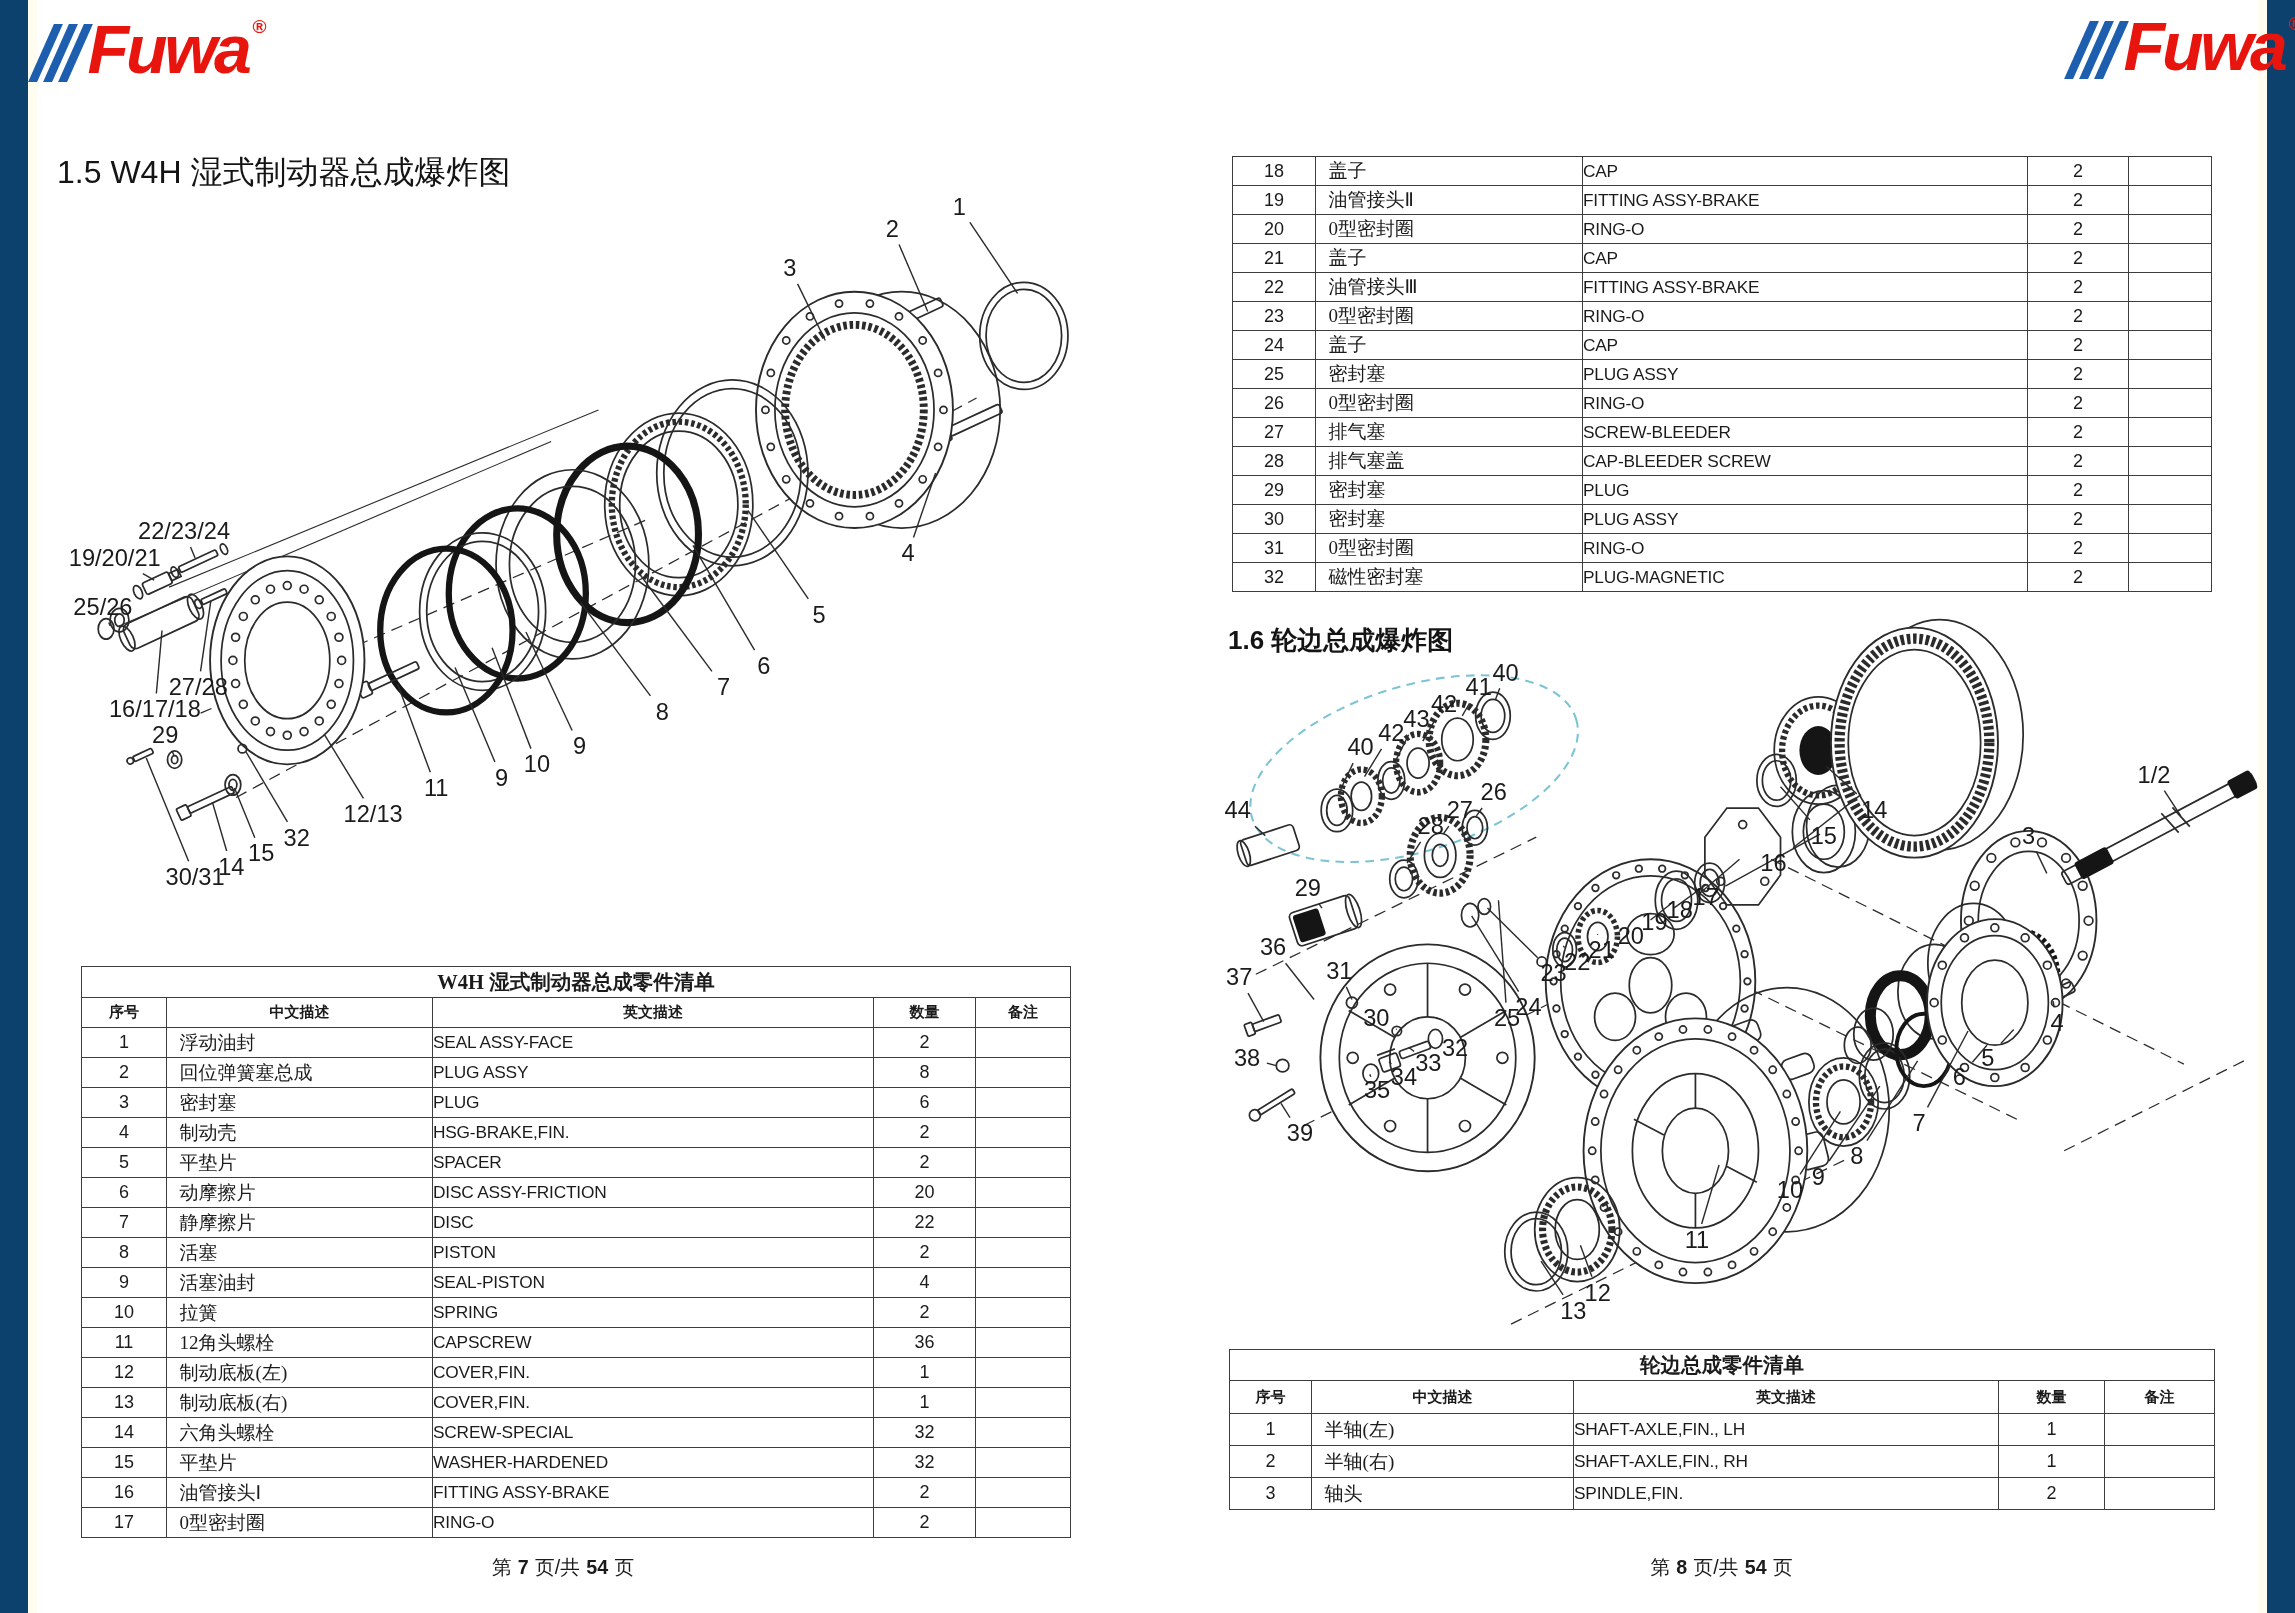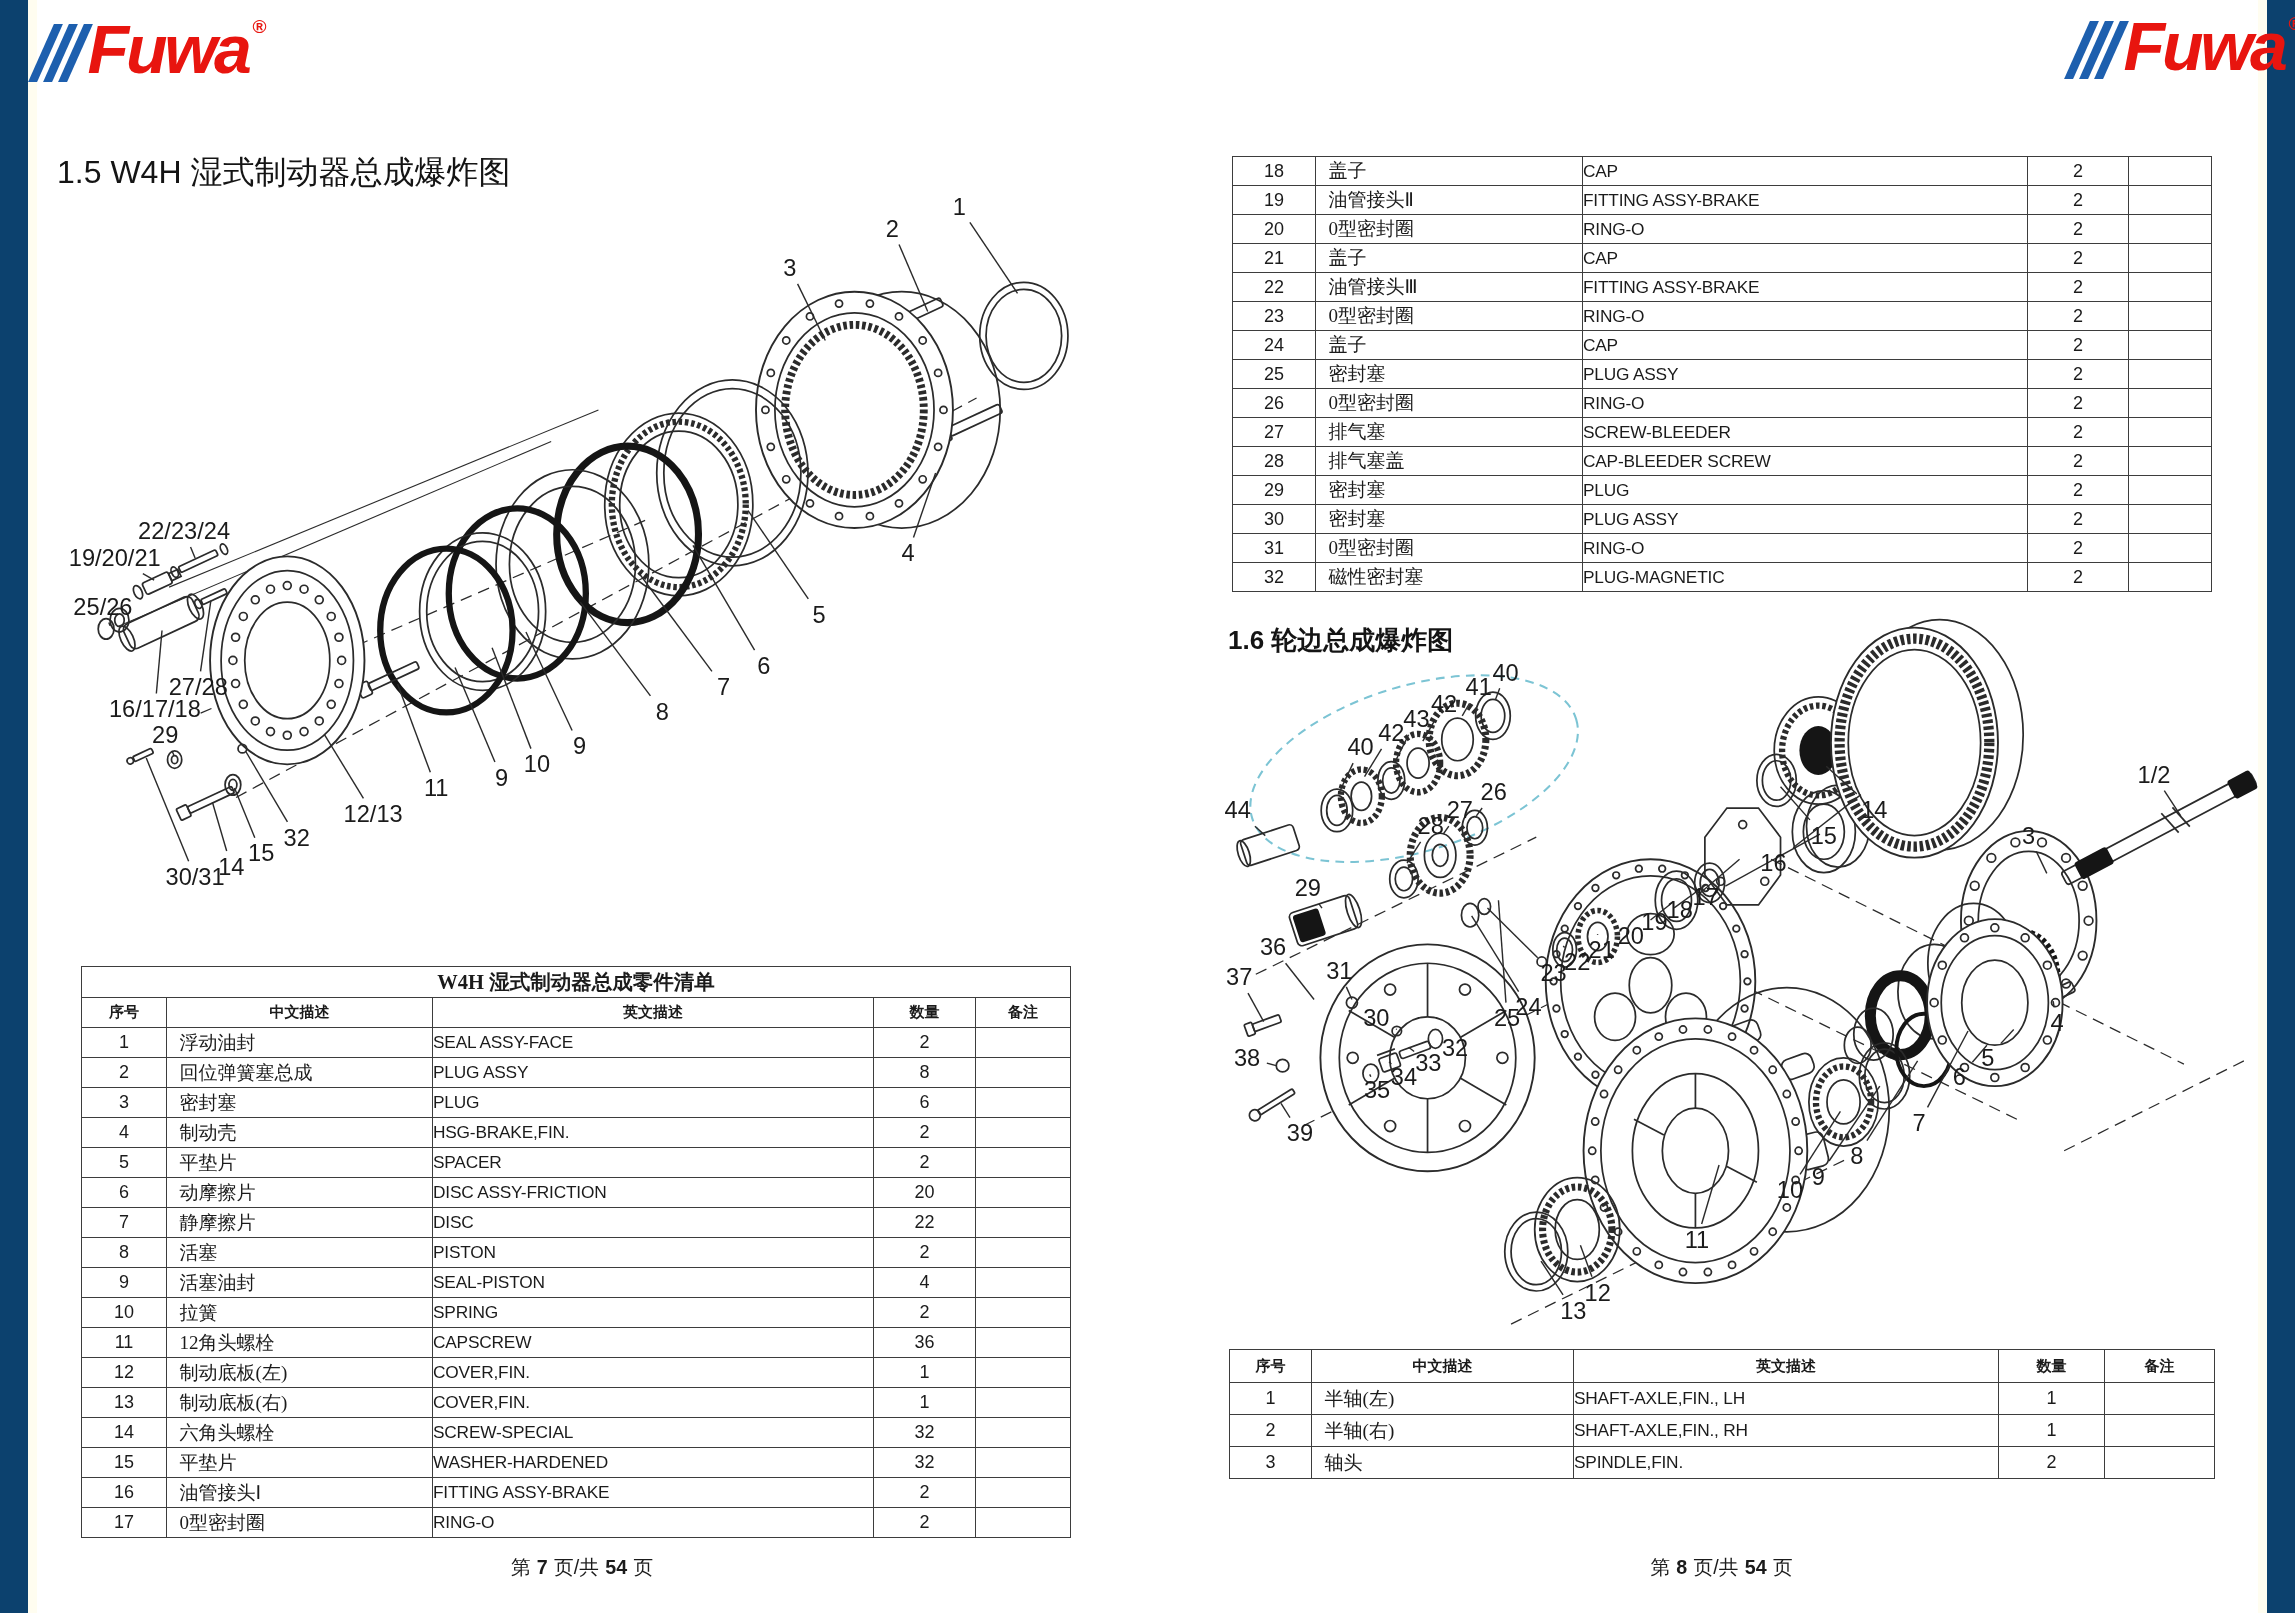--- a/index.html
+++ b/index.html
@@ -890,20 +890,23 @@
 
   <table class="tbl-wheel">
     <colgroup>
         <col style="width:82px">
         <col style="width:262px">
         <col style="width:425px">
         <col style="width:106px">
         <col style="width:110px">
       </colgroup>
     <thead>
+      <tr class="t-title">
+          <th colspan="5">轮边总成零件清单</th>
+        </tr>
       <tr class="t-head">
         <th>序号</th>
         <th>中文描述</th>
         <th>英文描述</th>
         <th>数量</th>
         <th>备注</th>
       </tr>
     </thead>
     <tbody>
         <tr>
@@ -923,21 +926,21 @@
         <tr>
           <td class="c-num">3</td>
           <td class="c-zh">轴头</td>
           <td class="c-en">SPINDLE,FIN.</td>
           <td class="c-qty">2</td>
           <td class="c-note"></td>
         </tr>
       </tbody>
   </table>
 
-  <div class="footer" style="left:88px;top:1554px;width:988px;">
+  <div class="footer" style="left:69px;top:1554px;width:988px;">
     <span>第</span><b>7</b><span>页/共</span><b>54</b><span>页</span>
   </div>
   <div class="footer" style="left:1232px;top:1554px;width:979px;">
     <span>第</span><b>8</b><span>页/共</span><b>54</b><span>页</span>
   </div>
 
 </div>
 
 
 </body></html>

